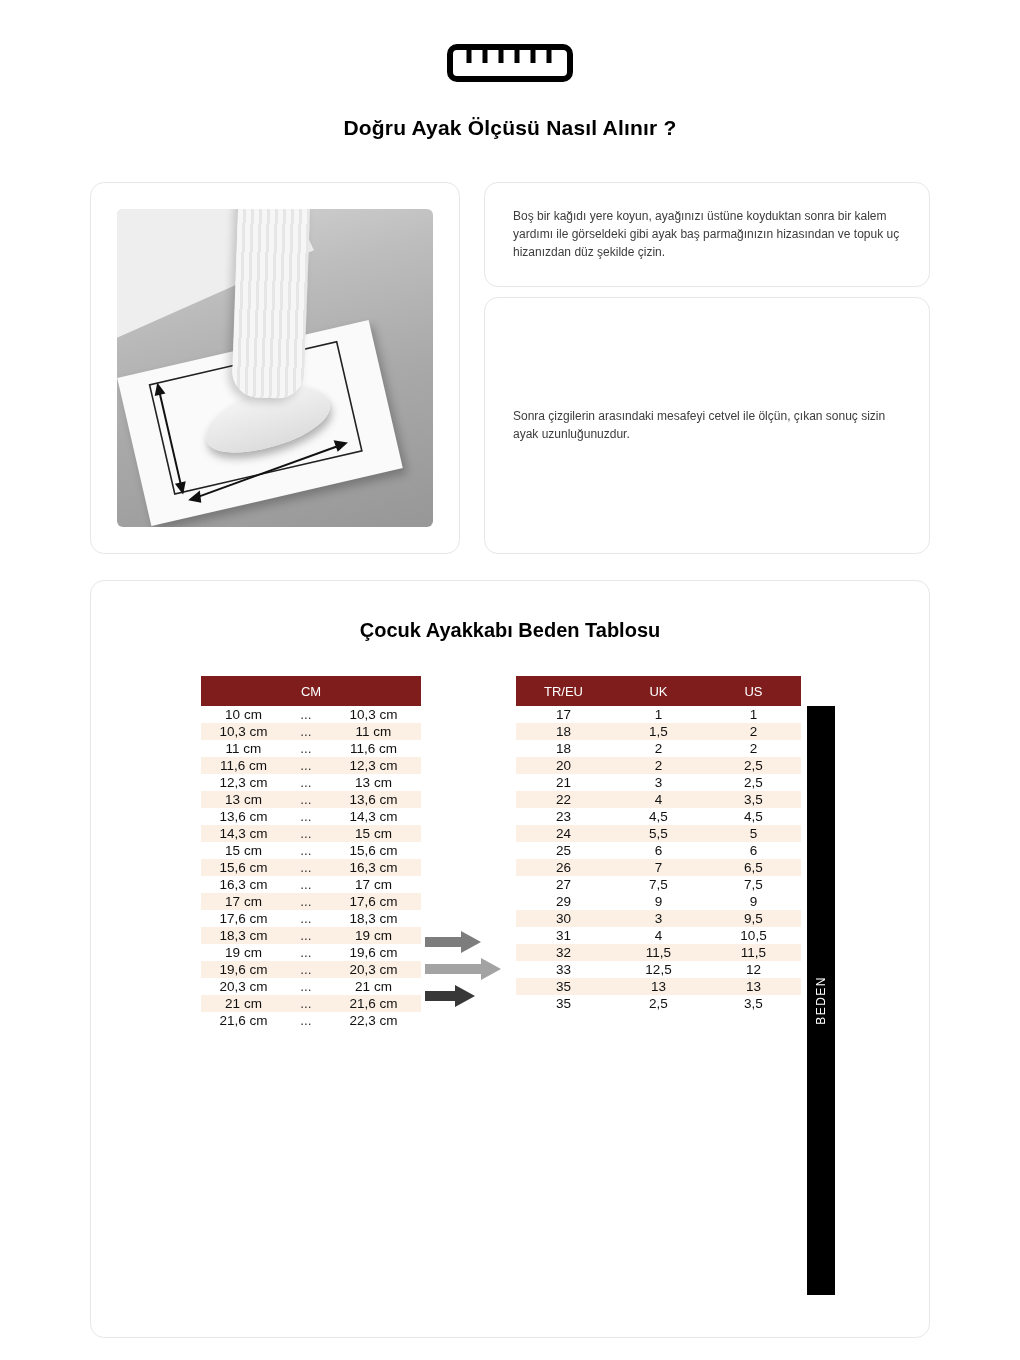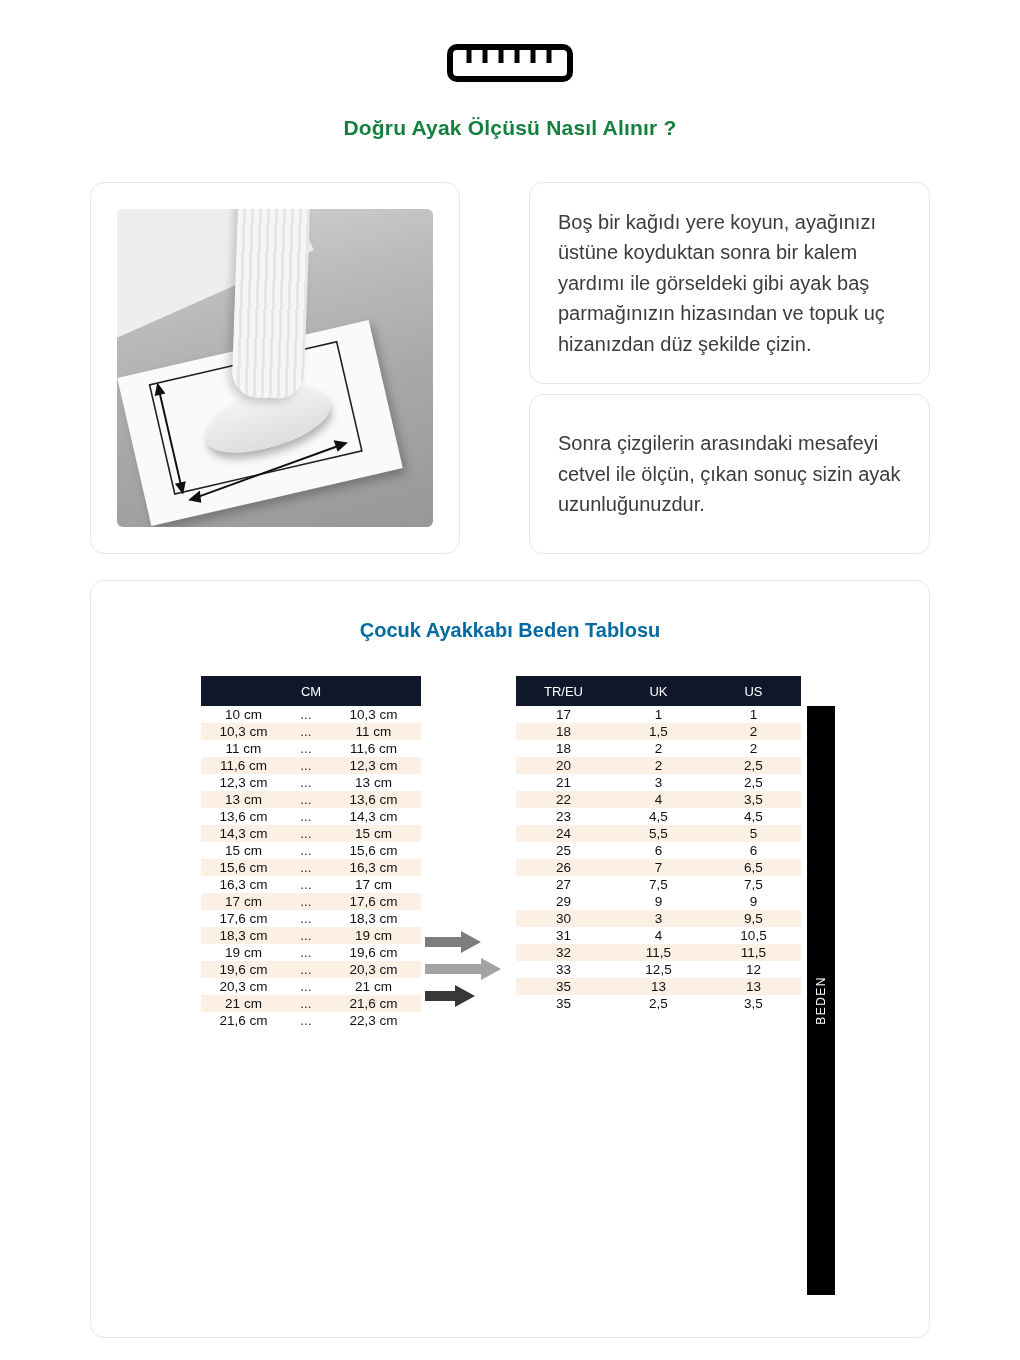--- a/index.html
+++ b/index.html
@@ -14,21 +14,21 @@
   
   .ruler-wrap { display: flex; justify-content: center; }
 
   
   .page-title {
     text-align: center;
     font-size: 21px;
     font-weight: bold;
     margin: 34px 0 0;
     letter-spacing: .2px;
-    color: #15803d;
+    color: #000000;
   }
 
   .content { width: 840px; margin: 42px auto 0; }
 
   
   .top-row { display: flex; gap: 24px; align-items: stretch; }
 
   .photo-card {
     width: 370px;
     flex: 0 0 370px;
@@ -77,48 +77,47 @@
     border-radius: 55% 45% 48% 52% / 60% 60% 45% 45%;
     transform: rotate(-17deg);
     box-shadow: 0 6px 8px rgba(0,0,0,.30);
   }
 
   .right-col { flex: 1; display: flex; flex-direction: column; gap: 10px; }
   .text-card {
     border: 1px solid #e7e7e7;
     border-radius: 14px;
     padding: 24px 28px;
-    font-size: 20px;
+    font-size: 12px;
     line-height: 1.52;
     color: #3c3c3c;
-    margin-left: 45px;
   }
   .text-card.card-1 { flex: 0 0 auto; }
   .text-card.card-2 { flex: 1; display: flex; align-items: center; }
 
   
   .table-card {
     margin-top: 26px;
     border: 1px solid #e7e7e7;
     border-radius: 14px;
     padding: 38px 0 42px;
   }
   .table-title {
     text-align: center;
     font-size: 20px;
     font-weight: bold;
     margin: 0 0 34px;
-    color: #0369a1;
+    color: #000000;
   }
 
   .tables { position: relative; display: flex; align-items: flex-start; padding-left: 110px; }
 
   .t-header {
     height: 30px;
-    background: #0f172a;
+    background: #7f1d1d;
     color: #fff;
     font-size: 13px;
     display: flex;
     align-items: center;
   }
   .cm-table { width: 220px; flex: 0 0 220px; }
   .cm-table .t-header { justify-content: center; }
 
   .row { height: 17px; display: flex; align-items: center; font-size: 13.5px; color: #111; }
   .row.alt { background: #fcf0e5; }

